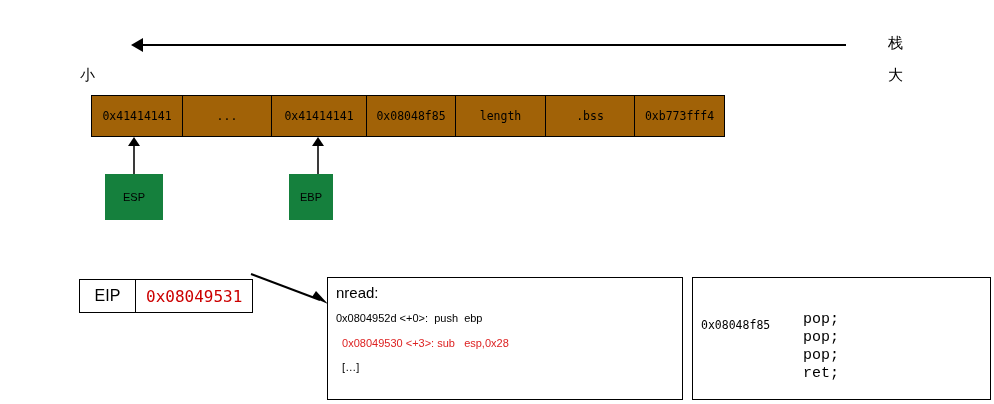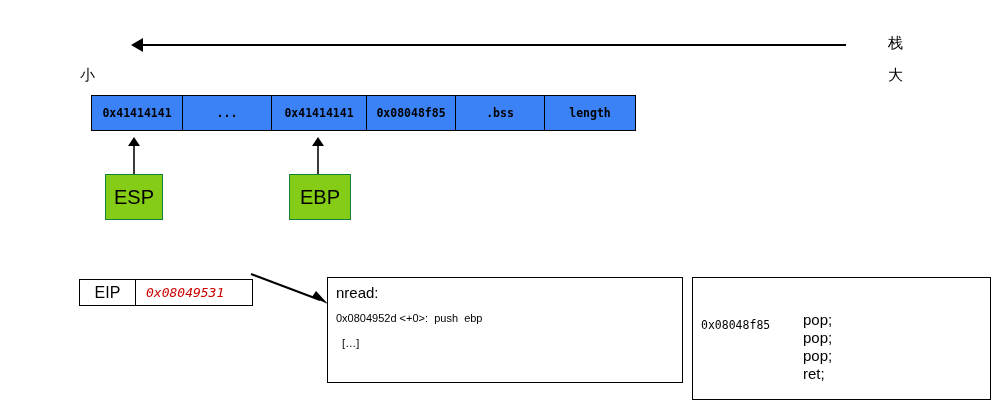--- a/index.html
+++ b/index.html
@@ -44,26 +44,25 @@
     white-space: nowrap;
   }
   #label-small { left: 80px; top: 68px; }
   #label-stack { left: 888px; top: 36px; }
   #label-large { left: 888px; top: 68px; }
 
   
   #stack-table {
     left: 91px;
     top: 95px;
-    height: 36px;
-    display: flex;
-    border: 1px solid #000000;
-    box-sizing: border-box;
-    background: #3b82f6;
-    font-weight: bold;
+    height: 42px;
+    display: flex;
+    border: 1px solid #000000;
+    box-sizing: border-box;
+    background: #a16207;
   }
   .stack-cell {
     border-right: 1px solid #000000;
     box-sizing: border-box;
     display: flex;
     align-items: center;
     justify-content: center;
     font-family: "DejaVu Sans Mono", monospace;
     font-size: 11.5px;
     color: #000000;
@@ -83,39 +82,39 @@
     border-right: 6px solid transparent;
     border-bottom: 9px solid #000000;
   }
   #esp-line { left: 133px; top: 146px; height: 28px; }
   #esp-head { left: 128px; top: 137px; }
   #ebp-line { left: 317px; top: 146px; height: 28px; }
   #ebp-head { left: 312px; top: 137px; }
 
   
   .reg-box {
-    border: 1px solid #15803d;
-    box-sizing: border-box;
-    background: #84cc16;
+    border: 3px solid #15803d;
+    box-sizing: border-box;
+    background: #15803d;
     display: flex;
     align-items: center;
     justify-content: center;
     font-family: "Liberation Sans", sans-serif;
-    font-size: 20px;
+    font-size: 11px;
     color: #000000;
   }
   #esp-box { left: 105px; top: 174px; width: 58px; height: 46px; }
-  #ebp-box { left: 289px; top: 174px; width: 62px; height: 46px; }
+  #ebp-box { left: 289px; top: 174px; width: 44px; height: 46px; }
 
   
   #eip-box {
     left: 79px;
     top: 279px;
     width: 174px;
-    height: 27px;
+    height: 34px;
     border: 1px solid #000000;
     box-sizing: border-box;
     background: #ffffff;
     display: flex;
     align-items: stretch;
   }
   #eip-name-cell {
     width: 56px;
     border-right: 1px solid #000000;
     box-sizing: border-box;
@@ -124,39 +123,38 @@
     justify-content: center;
     font-size: 16px;
     color: #000000;
   }
   #eip-value-cell {
     flex: 1;
     display: flex;
     align-items: center;
     padding-left: 10px;
     font-family: "DejaVu Sans Mono", monospace;
-    font-size: 13px;
+    font-size: 16px;
     color: #cc0000;
-    font-style: italic;
   }
 
   
   #eip-code-arrow {
     left: 250px;
     top: 272px;
     width: 84px;
     height: 36px;
   }
 
   
   #code-block {
     left: 327px;
     top: 277px;
     width: 356px;
-    height: 106px;
+    height: 123px;
     border: 1px solid #000000;
     box-sizing: border-box;
     background: #ffffff;
     padding: 6px 0 0 8px;
   }
   #code-title {
     font-family: "Liberation Sans", sans-serif;
     font-size: 15px;
     color: #000000;
     margin-bottom: 9px;
@@ -187,21 +185,21 @@
     font-family: "DejaVu Sans Mono", monospace;
     font-size: 11.5px;
     color: #000000;
     white-space: nowrap;
   }
   #gadget-ops {
     left: 110px;
     top: 33px;
   }
   .gadget-op {
-    font-family: Liberation Sans, sans-serif;
+    font-family: Liberation Mono, monospace;
     font-size: 15px;
     line-height: 18px;
     color: #000000;
   }
 </style>
 </head>
 <body>
 
 <div id="canvas">
 
@@ -210,22 +208,23 @@
 
   <div class="abs cjk-label" id="label-small">小</div>
   <div class="abs cjk-label" id="label-stack">栈</div>
   <div class="abs cjk-label" id="label-large">大</div>
 
   <div class="abs" id="stack-table">
       <div class="stack-cell" style="width: 91px;">0x41414141</div>
       <div class="stack-cell" style="width: 89px;">...</div>
       <div class="stack-cell" style="width: 95px;">0x41414141</div>
       <div class="stack-cell" style="width: 89px;">0x08048f85</div>
+      <div class="stack-cell" style="width: 90px;">length</div>
       <div class="stack-cell" style="width: 89px;">.bss</div>
-      <div class="stack-cell" style="width: 90px;">length</div>
+      <div class="stack-cell" style="width: 89px;">0xb773fff4</div>
     </div>
 
   <div class="abs ptr-line" id="esp-line"></div>
   <div class="abs ptr-head" id="esp-head"></div>
   <div class="abs ptr-line" id="ebp-line"></div>
   <div class="abs ptr-head" id="ebp-head"></div>
 
   <div class="abs reg-box" id="esp-box">ESP</div>
   <div class="abs reg-box" id="ebp-box">EBP</div>
 
@@ -236,20 +235,21 @@
 
   <svg class="abs" id="eip-code-arrow" viewBox="0 0 84 36" xmlns="http://www.w3.org/2000/svg">
     <line x1="1" y1="2" x2="70" y2="28" stroke="#000000" stroke-width="2"></line>
     <polygon points="78,32 62,25 66,19" fill="#000000"></polygon>
   </svg>
 
   <div class="abs" id="code-block">
     <div id="code-title">nread:</div>
     <div id="code-lines">
         <div class="code-line">0x0804952d &lt;+0&gt;:  push  ebp</div>
+        <div class="code-line red">  0x08049530 &lt;+3&gt;: sub   esp,0x28</div>
         <div class="code-line">  […]</div>
       </div>
   </div>
 
   <div class="abs" id="gadget-box">
     <div class="abs" id="gadget-addr">0x08048f85</div>
     <div class="abs" id="gadget-ops">
         <div class="gadget-op">pop;</div>
         <div class="gadget-op">pop;</div>
         <div class="gadget-op">pop;</div>

